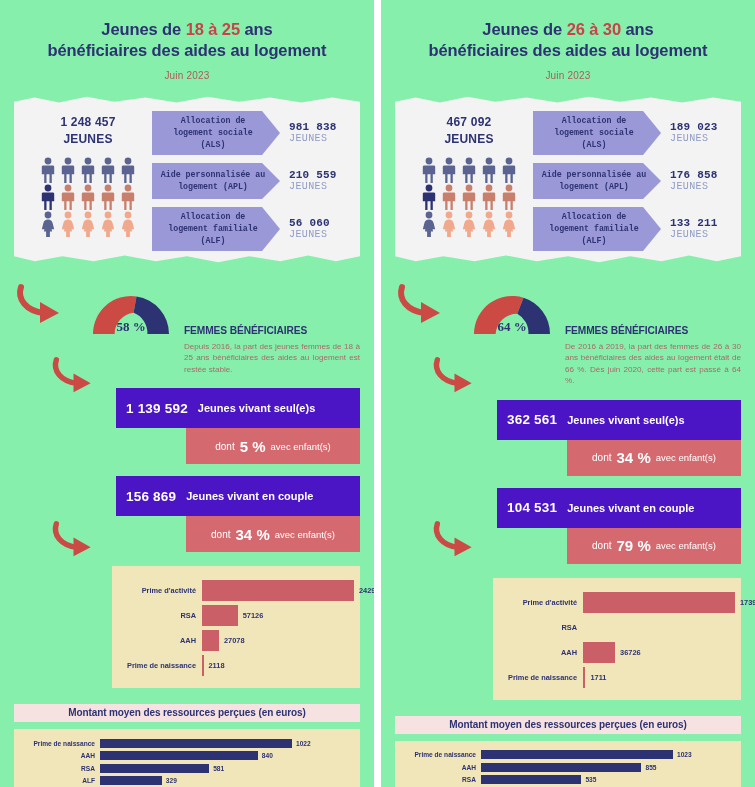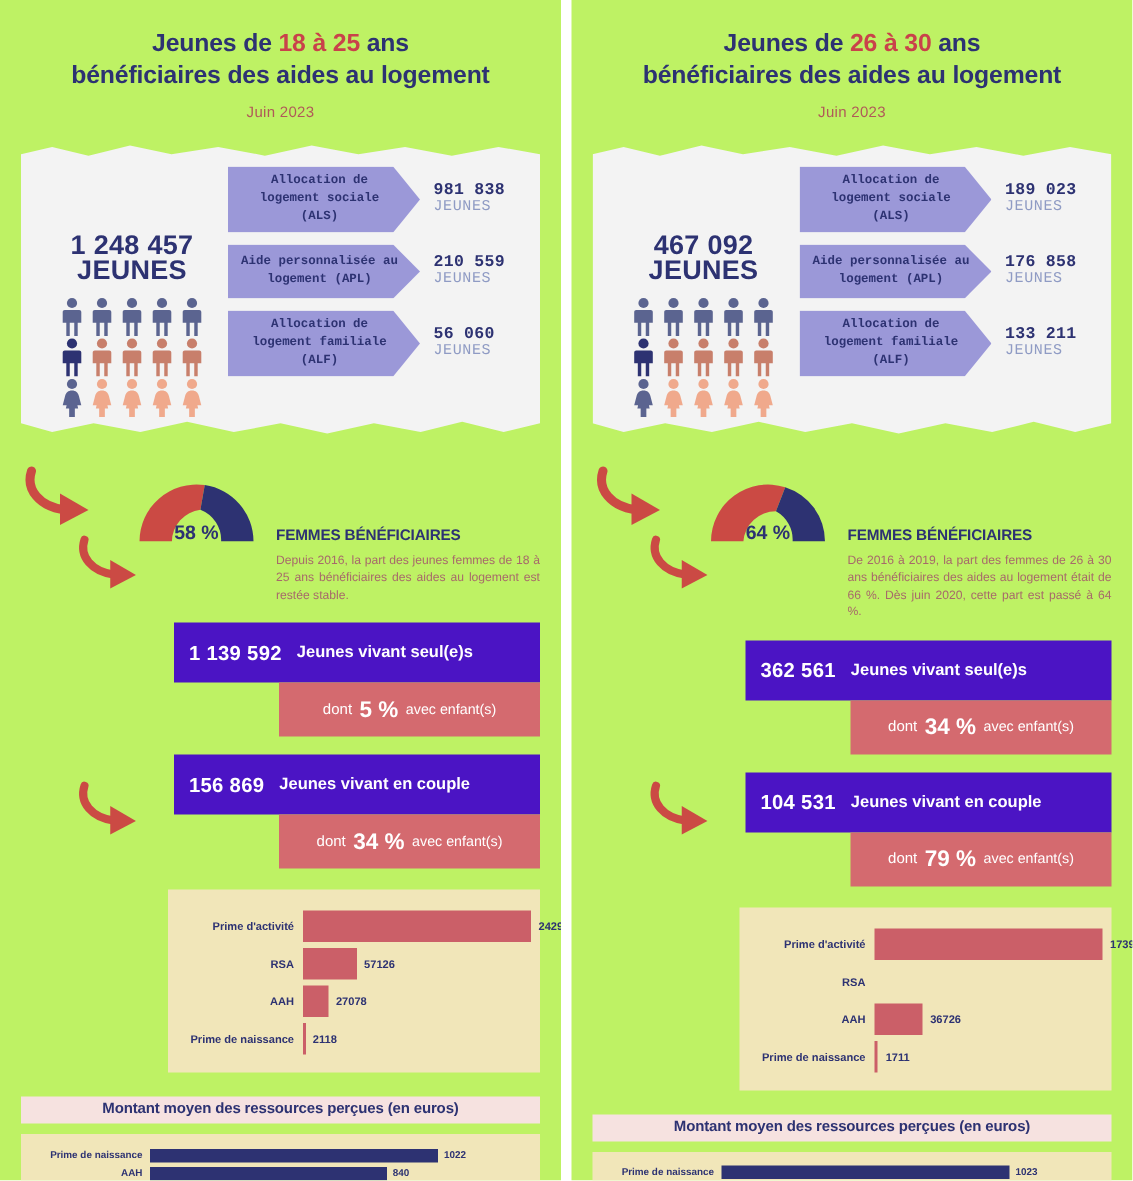--- a/index.html
+++ b/index.html
@@ -6,21 +6,21 @@
   body {
     width: 755px; height: 787px;
     background: #ffffff;
     font-family: "Liberation Sans", sans-serif;
     overflow: hidden;
   }
   .board { display: flex; width: 755px; height: 787px; background:#fff; }
   .panel {
     position: relative;
     width: 374px; height: 787px;
-    background: #bef264;
+    background: #86efac;
     overflow: hidden;
   }
   .divider { width: 7px; height: 787px; background: #ffffff; }
 
   
   .hdr { padding-top: 19px; text-align: center; }
   .hdr h1 {
     color: #2d3272;
     font-size: 16.5px;
     font-weight: bold;
@@ -45,23 +45,22 @@
     align-items: flex-start;
     
     clip-path: polygon(
       0% 4%, 6% 1.5%, 13% 4.5%, 21% 1%, 29% 4%, 38% 1.5%, 47% 4.5%, 56% 1%,
       65% 4%, 74% 1.5%, 83% 4.5%, 92% 1.5%, 100% 4%,
       100% 96%, 93% 99%, 85% 95.5%, 77% 99%, 68% 96%, 59% 99.5%, 50% 96%,
       41% 99%, 32% 95.5%, 23% 99%, 14% 96%, 6% 99%, 0% 96%);
   }
   .card-left { width: 128px; flex: none; text-align: center; padding-top: 6px; }
   .big-num {
-    color: #2d3272; font-size: 18px; font-weight: bold; line-height: 17px;
+    color: #2d3272; font-size: 12px; font-weight: bold; line-height: 17px;
     letter-spacing: 0.2px;
-    margin-top: 41px;
   }
   .big-num .w2 { display:block; }
 
   .people { margin-top: 9px; display:flex; flex-direction:column; gap:1px; align-items:center; }
   .prow { display:flex; gap:2px; }
 
   
   .card-right { flex: 1; display:flex; flex-direction:column; gap:8px; padding-top:3px; }
   .aid-row { display:flex; align-items:center;font-family:Liberation Mono, monospace; }
   .chev {
@@ -81,21 +80,21 @@
 
   
   .women { display:flex; margin: 16px 14px 0 14px; align-items:flex-start; }
   .arrow-cell { width: 74px; flex:none; padding-top: 4px; }
   .gauge-cell { width: 86px; flex:none; position:relative; padding-top: 12px;}
   .gauge { position:relative; width: 86px; height: 43px; }
   .gauge svg { display:block; }
   .gauge .pct {
     position:absolute; left:0; right:0; bottom:-1px; text-align:center;
     color:#2d3272; font-size:13px; font-weight:bold;
-    font-family:Liberation Sans, sans-serif;
+    font-family:Liberation Serif, serif;
   }
   .women-txt { flex:1; padding-left: 10px; padding-top: 2px; margin-top: 44px;}
   .women-txt h3 { color:#2d3272; font-size:10.2px; font-weight:bold; letter-spacing:-0.1px;}
   .women-txt p {
     margin-top:5px; color:#a76a6a; font-size:8.1px; line-height:11.4px;
     text-align: justify;
   }
 
   
   .living { margin: 13px 14px 0 116px; display:flex; flex-direction:column; gap:12px; }

